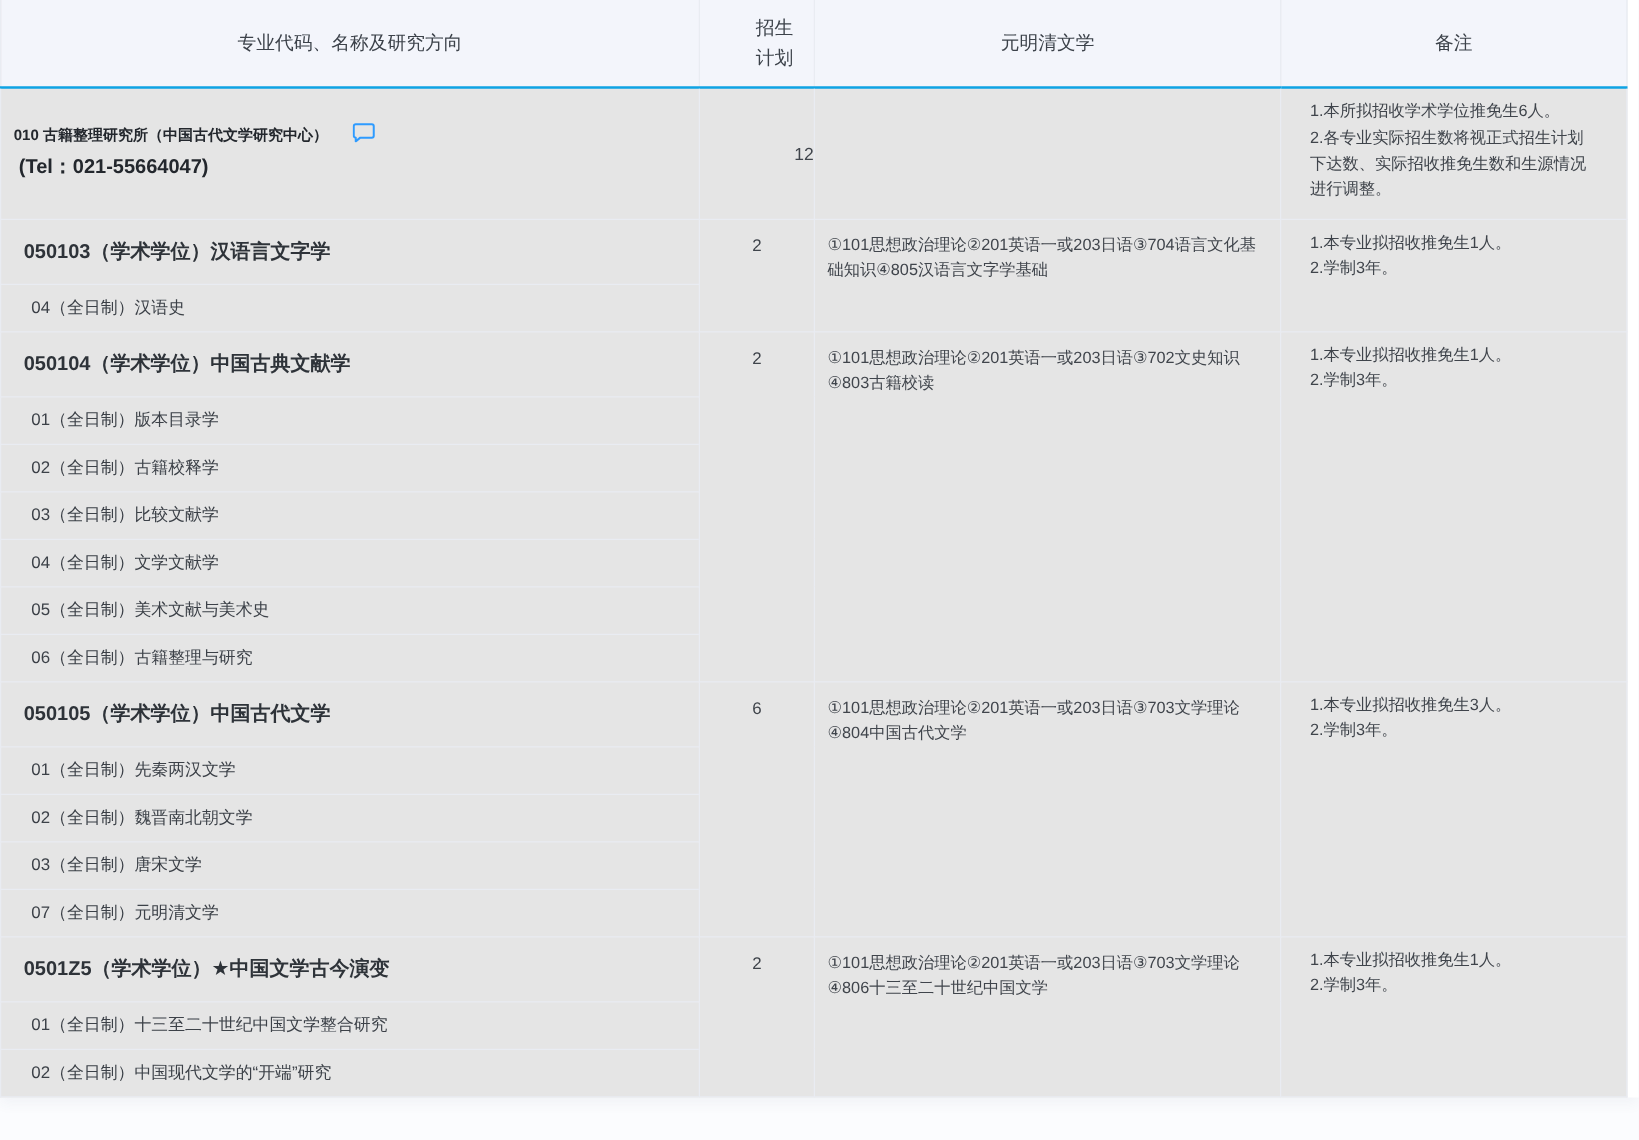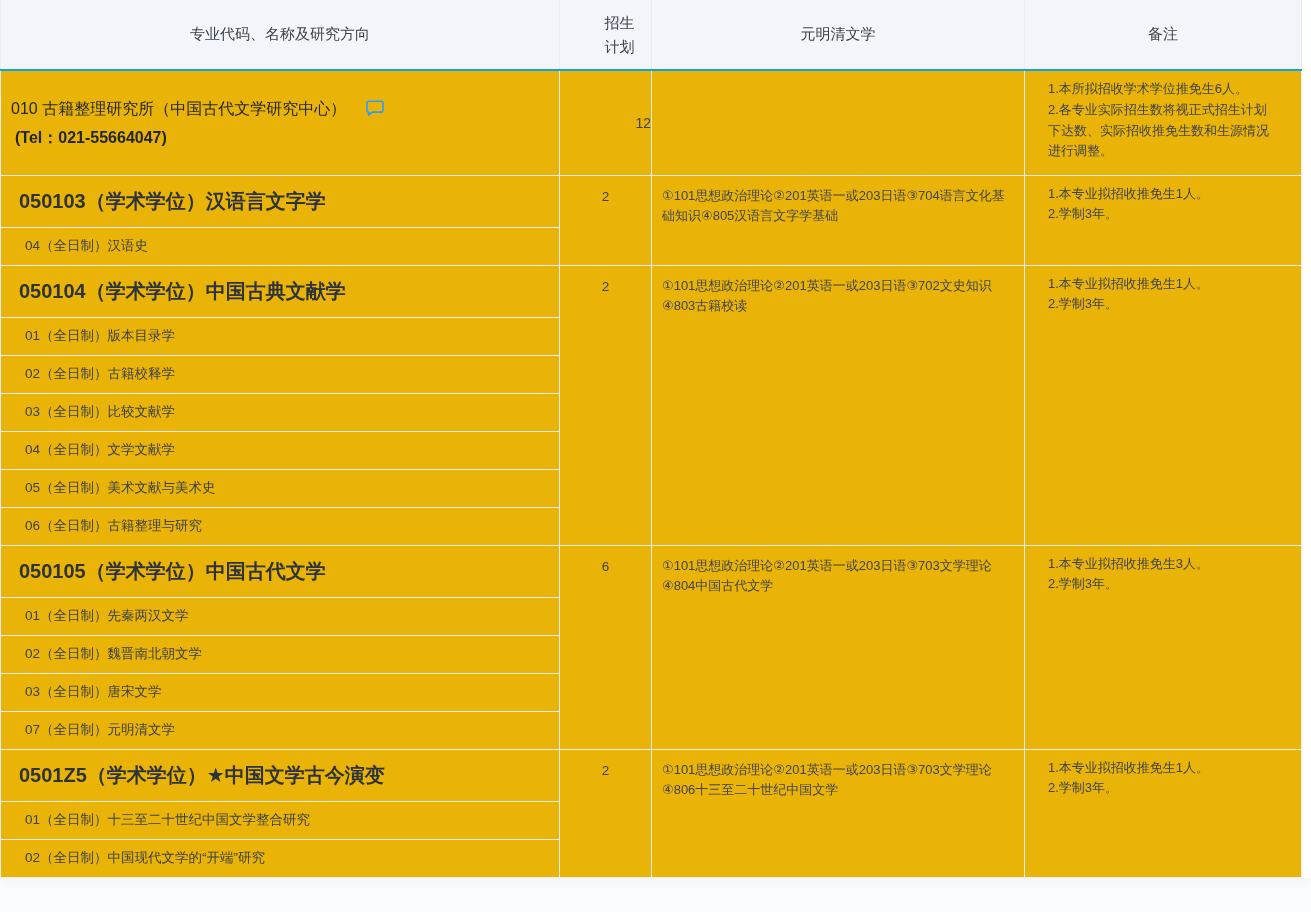--- a/index.html
+++ b/index.html
@@ -10,21 +10,21 @@
   }
   .table-wrap {
     width: 1311px;
     background: #ffffff;
     box-shadow: 0 5px 10px rgba(60,80,120,0.05);
   }
   table {
     width: 1301px;
     table-layout: fixed;
     border-collapse: collapse;
-    background: #eab308;
+    background: #e5e5e5;
   }
   col.c-major { width: 559px; }
   col.c-plan  { width: 92px; }
   col.c-exam  { width: 373px; }
   col.c-note  { width: 277px; }
 
   th, td {
     border: 1px solid #e9ecf2;
     vertical-align: middle;
   }
@@ -37,33 +37,33 @@
     font-weight: normal;
     font-size: 15px;
     color: #3c424a;
     text-align: center;
   }
   .plan-head { white-space: pre-line; line-height: 1.55; display: inline-block; margin-left: 28px; }
 
   
   .inst-cell { height: 105px; padding: 10px 14px 10px 10px; vertical-align: middle; }
   .inst-title {
-    font-size: 16px; font-weight: normal; color: #23272d; line-height: 1.75;
+    font-size: 12px; font-weight: bold; color: #23272d; line-height: 1.75;
   }
   .inst-tel { font-size: 16px; font-weight: bold; color: #23272d; line-height: 1.6; padding-left: 4px; }
   .comment-icon { display: inline-block; vertical-align: -2px; margin-left: 20px; cursor: pointer; }
 
   .plan-cell-center { text-align: right; font-size: 14px; color: #3f444b; }
   .note-cell-top {
     vertical-align: top; padding: 8px 23px; font-size: 13px; color: #3f444b; line-height: 1.6;
   }
 
   
   .sec-name-cell { height: 52px; padding-left: 18px; }
-  .sec-name { font-size: 20px; font-weight: bold; color: #2e3339; }
+  .sec-name { font-size: 16px; font-weight: bold; color: #2e3339; }
   .sec-plan-cell { vertical-align: top; text-align: center; padding-top: 13px; font-size: 13.5px; color: #3f444b; }
   .sec-exam-cell { vertical-align: top; padding: 10px 10px; font-size: 13px; color: #40454c; line-height: 1.55; }
   .dir-cell { height: 38px; padding-left: 24px; font-size: 13.5px; color: #3c4148; }
 </style>
 </head>
 <body>
 
 <div class="table-wrap">
 <table>
   <colgroup>

